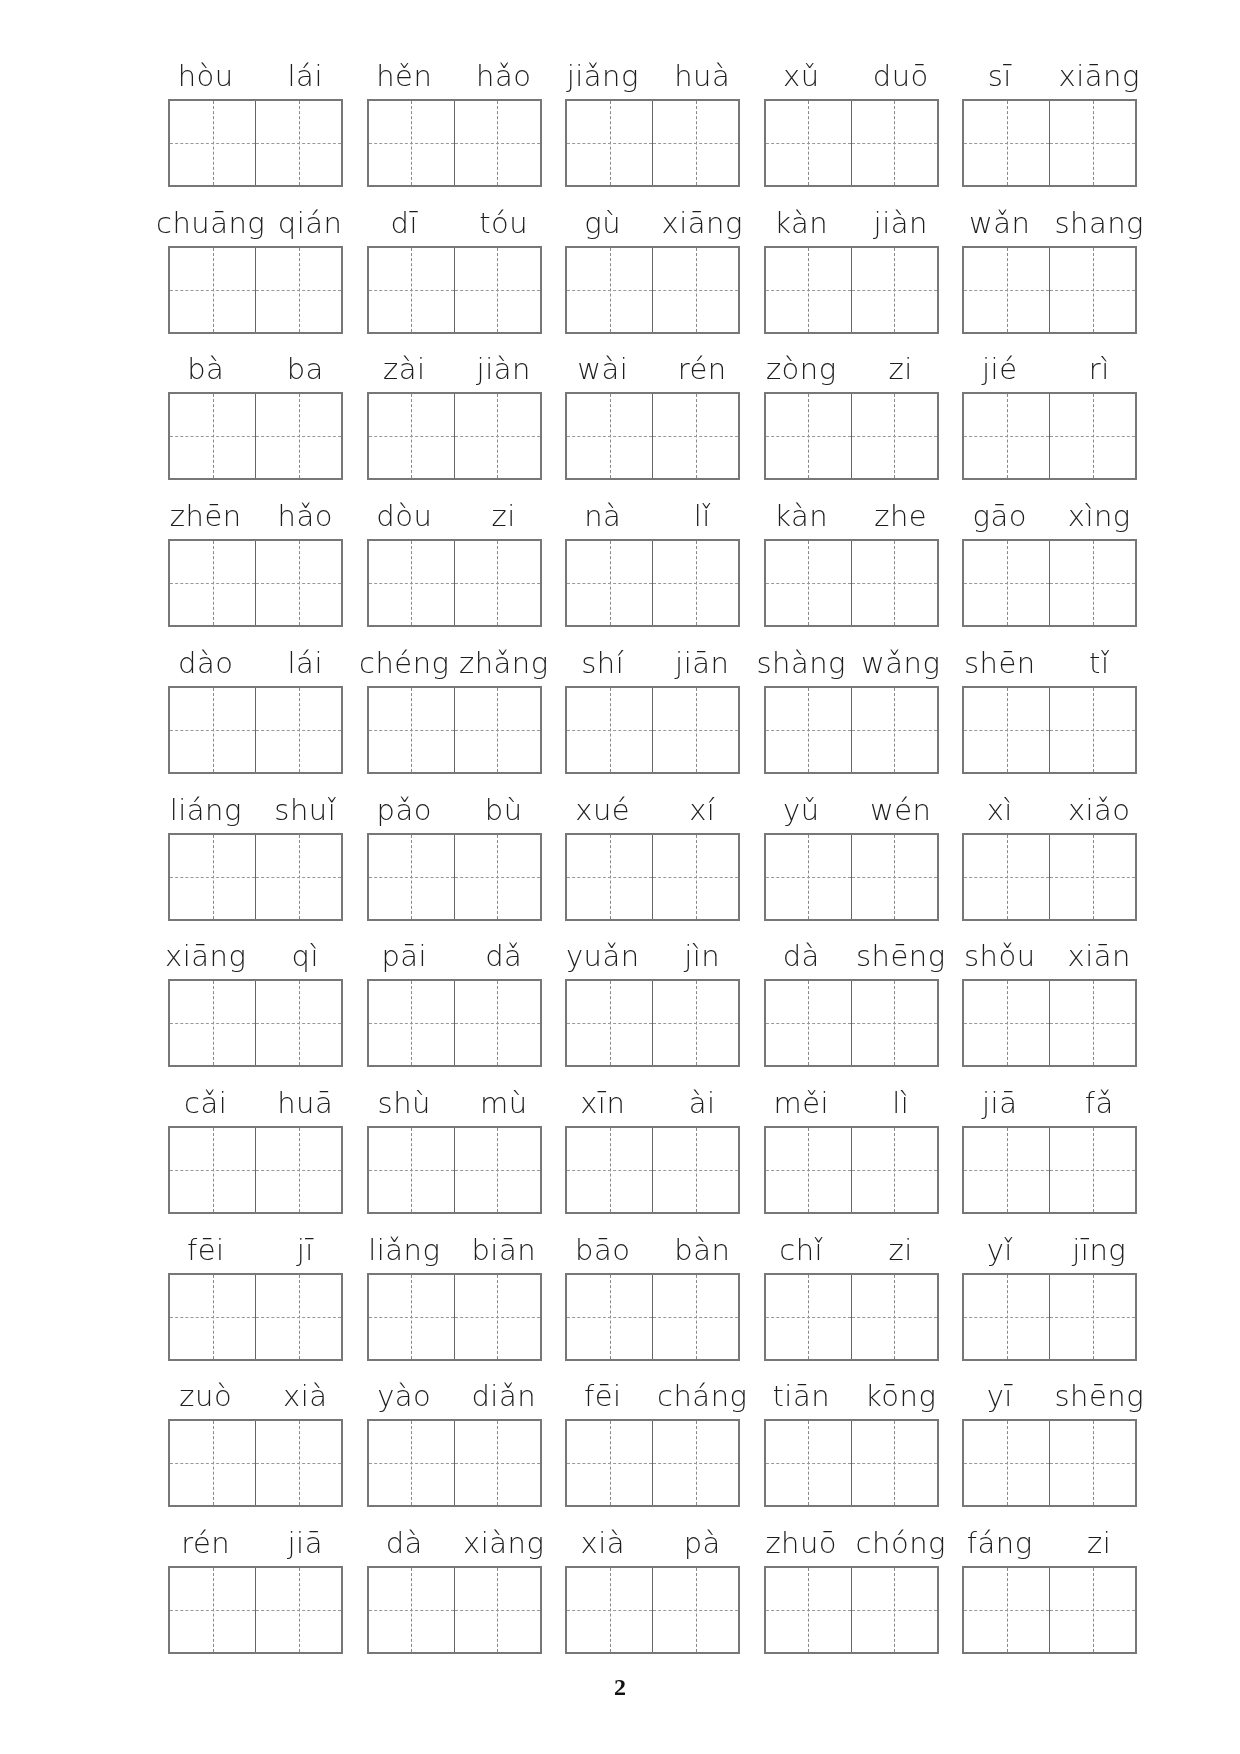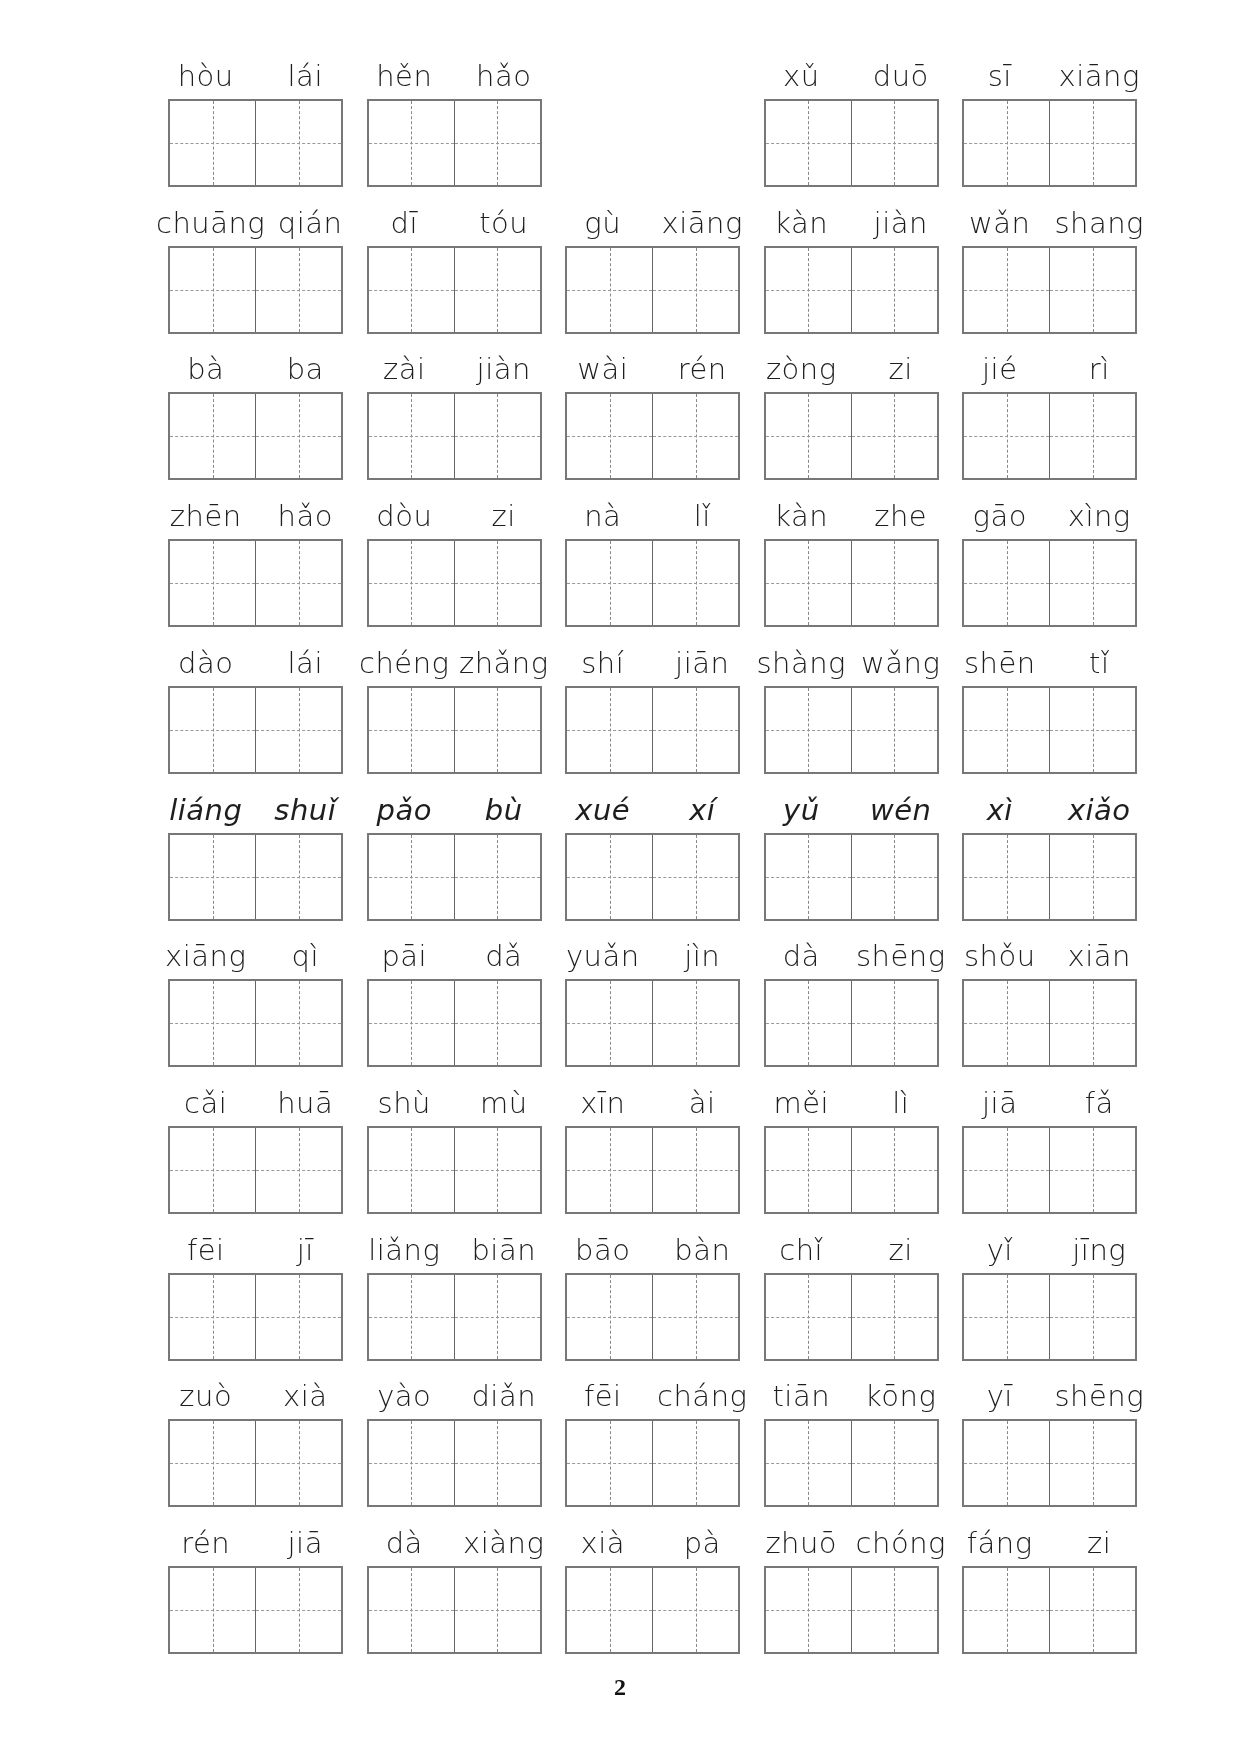--- a/index.html
+++ b/index.html
@@ -60,20 +60,30 @@
       <div class="word" style="left: 198.5px;">
         <div class="pinyin-line">
           <span class="syl">hěn</span>
           <span class="syl">hǎo</span>
         </div>
         <div class="grid">
           <div class="cell"></div>
           <div class="cell"></div>
         </div>
       </div>
+      <div class="word" style="left: 397px;">
+        <div class="pinyin-line">
+          <span class="syl">jiǎng</span>
+          <span class="syl">huà</span>
+        </div>
+        <div class="grid">
+          <div class="cell"></div>
+          <div class="cell"></div>
+        </div>
+      </div>
       <div class="word" style="left: 595.5px;">
         <div class="pinyin-line">
           <span class="syl">xǔ</span>
           <span class="syl">duō</span>
         </div>
         <div class="grid">
           <div class="cell"></div>
           <div class="cell"></div>
         </div>
       </div>
@@ -289,21 +299,21 @@
         <div class="pinyin-line">
           <span class="syl">shēn</span>
           <span class="syl">tǐ</span>
         </div>
         <div class="grid">
           <div class="cell"></div>
           <div class="cell"></div>
         </div>
       </div>
     </div>
-    <div class="row" style="top: 789.5px; font-style: italic;">
+    <div class="row" style="top: 789.5px;">
       <div class="word" style="left: 0px;">
         <div class="pinyin-line">
           <span class="syl">liáng</span>
           <span class="syl">shuǐ</span>
         </div>
         <div class="grid">
           <div class="cell"></div>
           <div class="cell"></div>
         </div>
       </div>

